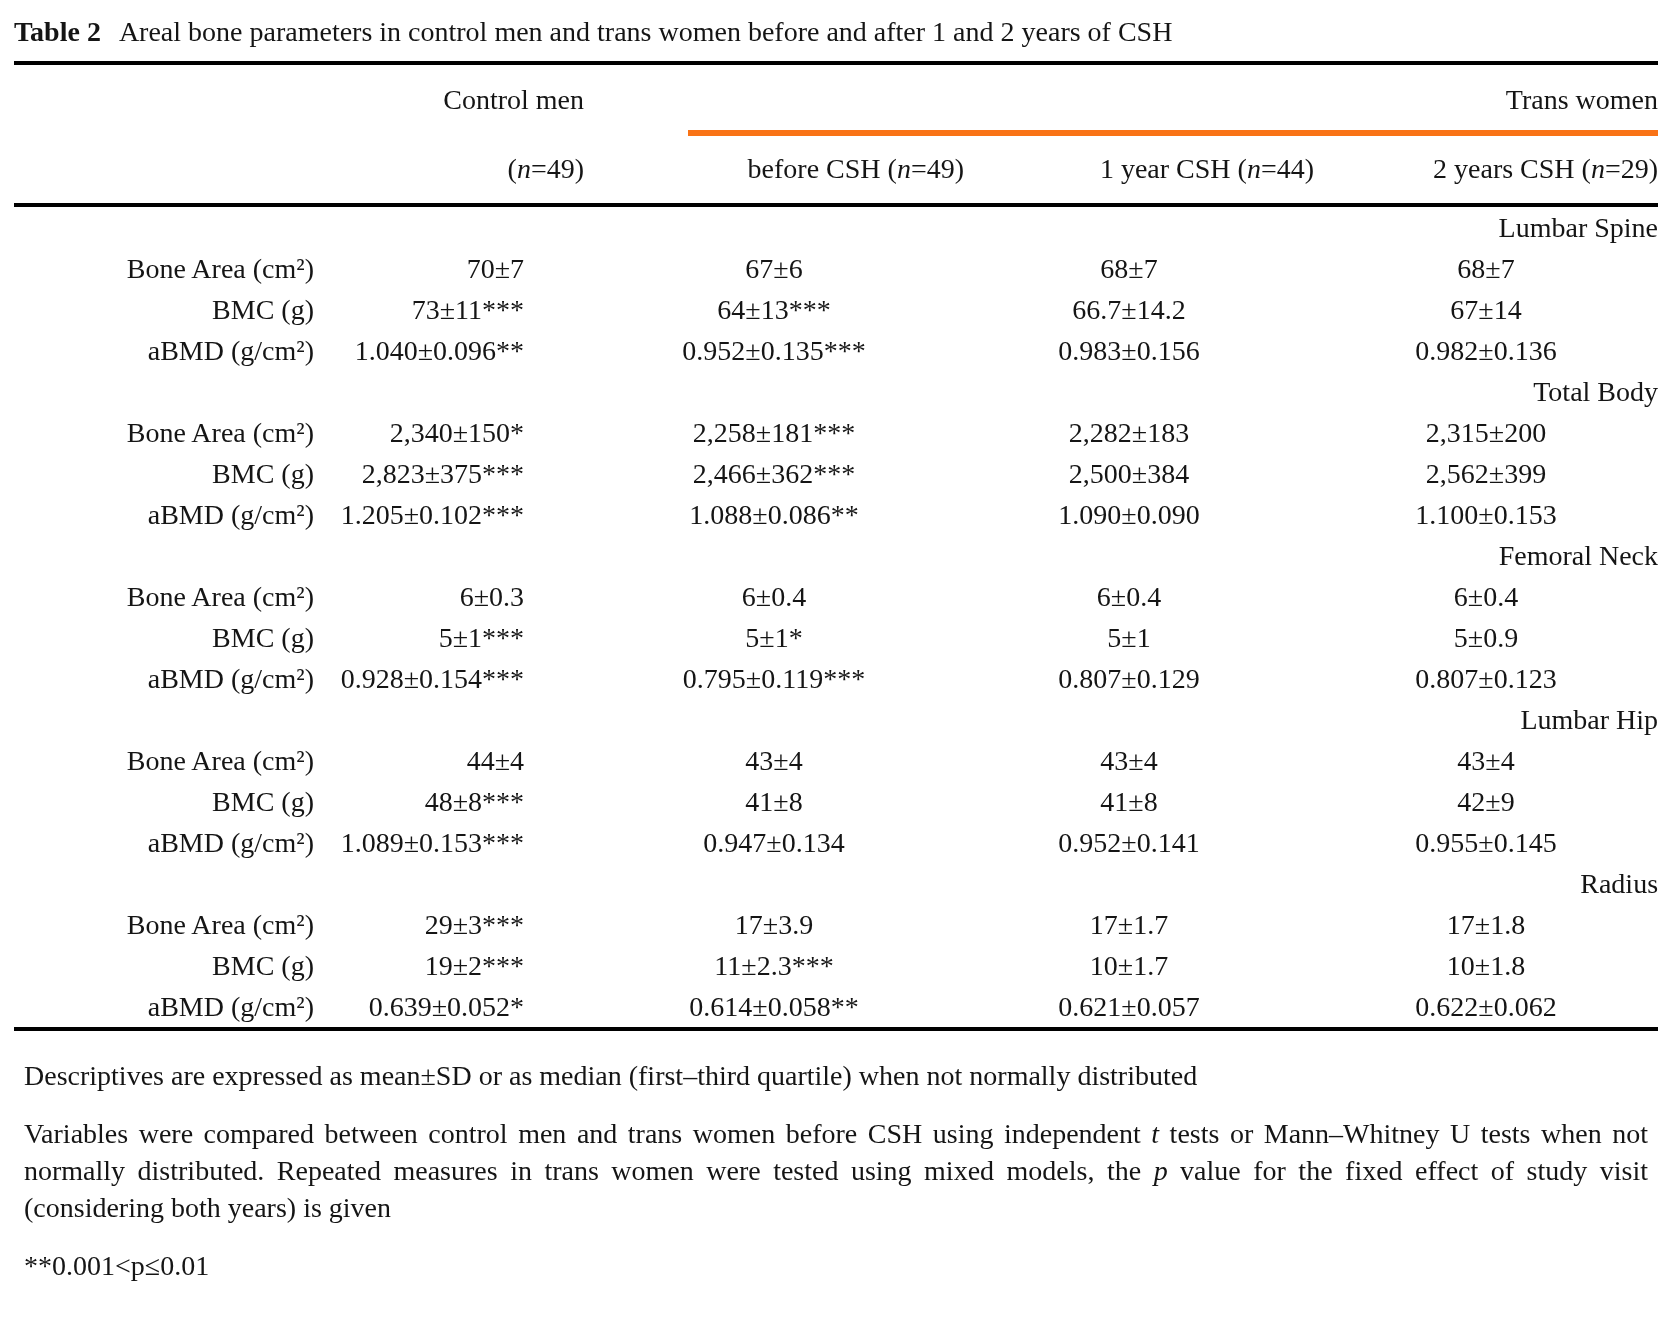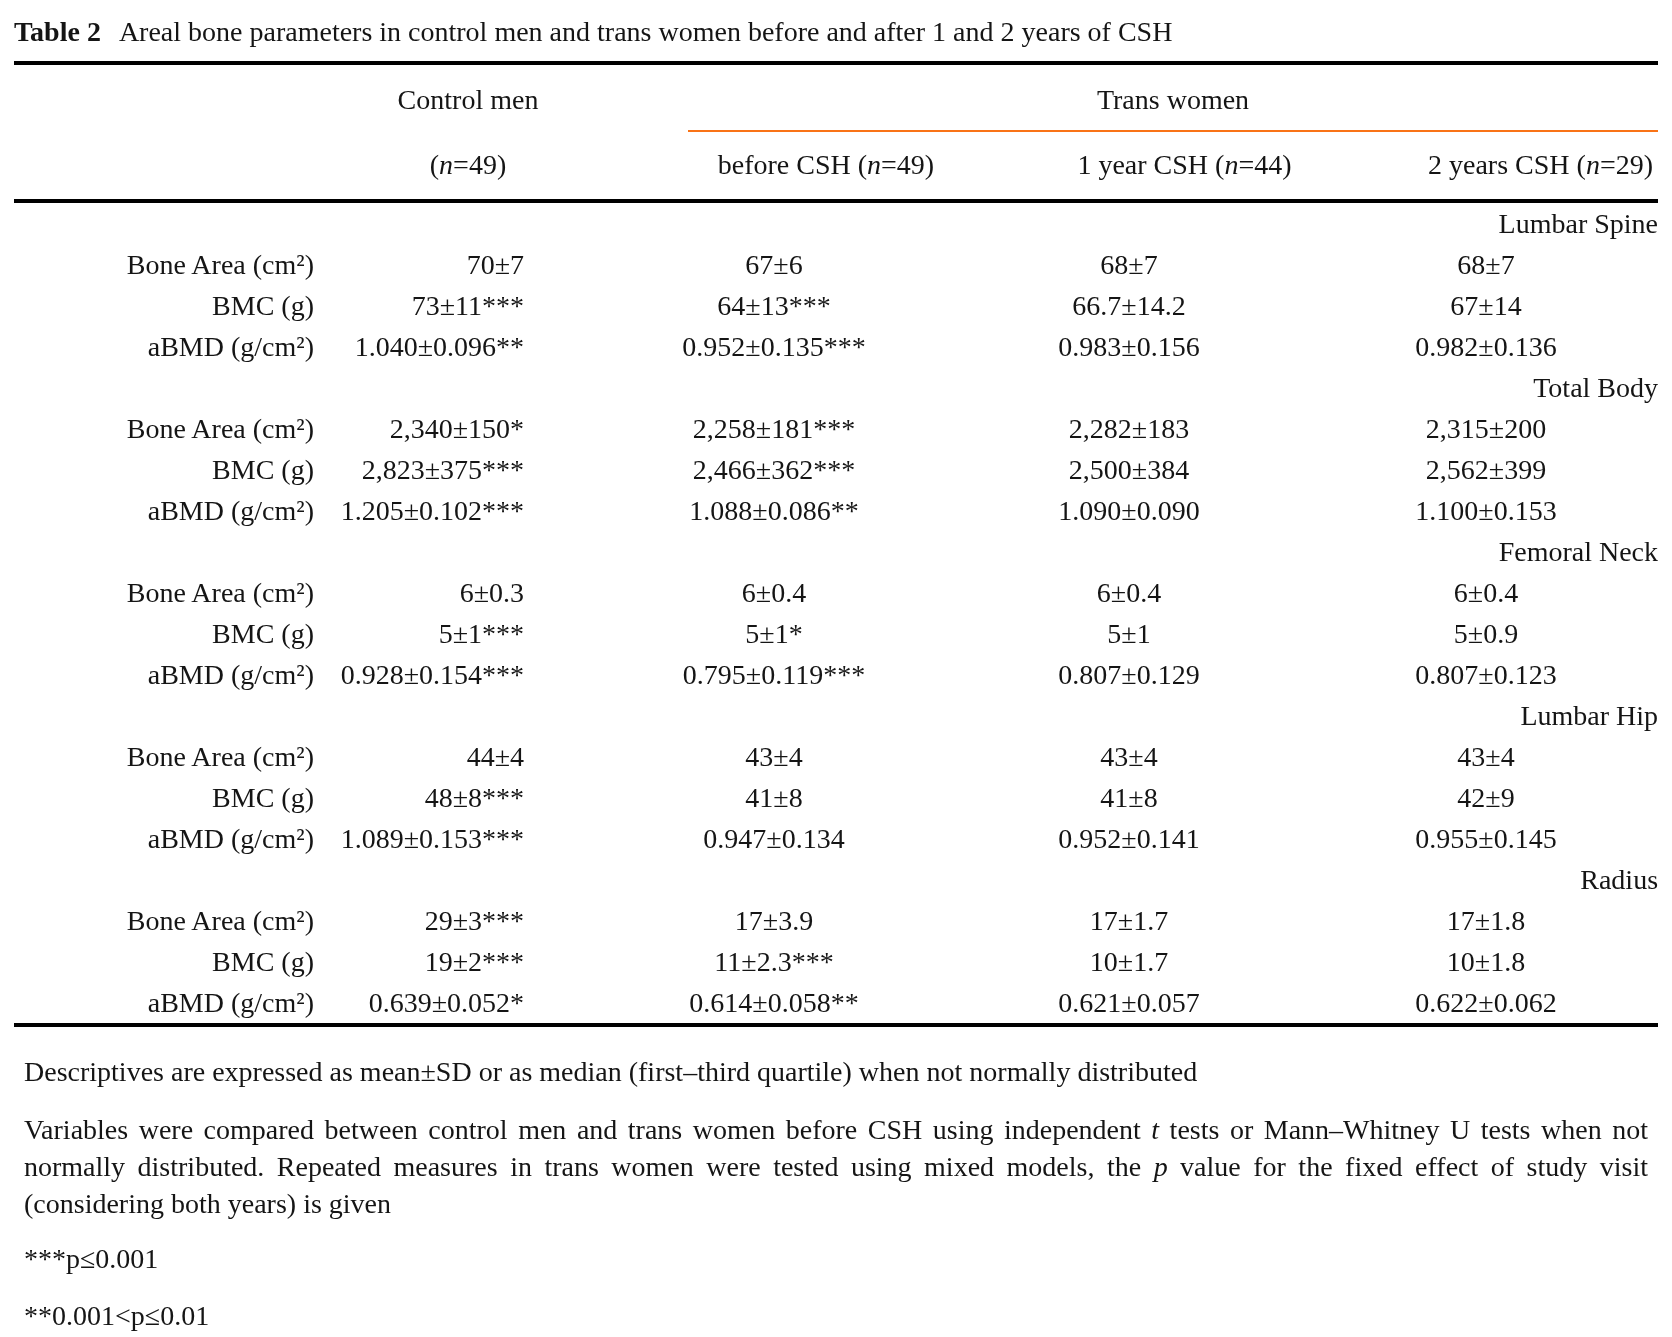--- a/index.html
+++ b/index.html
@@ -33,37 +33,37 @@
     width: 1644px;
     border-top: 4px solid #000;
     border-bottom: 4px solid #000;
   }
   thead {
     border-bottom: 4px solid #000;
   }
   th {
     font-weight: normal;
     font-size: 28px;
-    text-align: center;
+    text-align: right;
     vertical-align: top;
     padding: 0;
     white-space: nowrap;
     font-family: Liberation Serif, serif;
   }
   tr.group-row th {
     padding-top: 17px;
   }
   th.h-c2 { padding-left: 38px; }
   th.h-c3 { padding-left: 104px; }
   th.h-c4 { padding-left: 91px; }
   th.h-c5 { padding-left: 109px; }
   .tw-span {
     margin-left: 104px;
     padding-bottom: 13px;
-    border-bottom: 2px solid #f97316;
+    border-bottom: 6px solid #f97316;
     line-height: 35px;
   }
   tr.group-row th.h-c2 { line-height: 35px; }
   tr.sub-row th {
     padding-top: 15px;
     padding-bottom: 17px;
     line-height: 35px;
   }
   td {
     font-size: 28px;
@@ -243,18 +243,17 @@
           <td class="val c3">0.614±0.058**</td>
           <td class="val c4">0.621±0.057</td>
           <td class="val c5">0.622±0.062</td>
         </tr>
       </tbody>
   </table>
 
   <div class="footnotes">
     <p class="fn-1">Descriptives are expressed as mean±SD or as median (first–third quartile) when not normally distributed</p>
     <p class="fn-2"><span>Variables were compared between control men and trans women before CSH using independent </span><i>t</i><span> tests or Mann–Whitney U tests when not normally distributed. Repeated measures in trans women were tested using mixed models, the </span><i>p</i><span> value for the fixed effect of study visit (considering both years) is given</span></p>
-    <p class="fn-3">***p≤0.001</p>
     <p class="fn-4">**0.001&lt;p≤0.01</p>
 
   </div>
 
 </div>
 
 </body></html>

